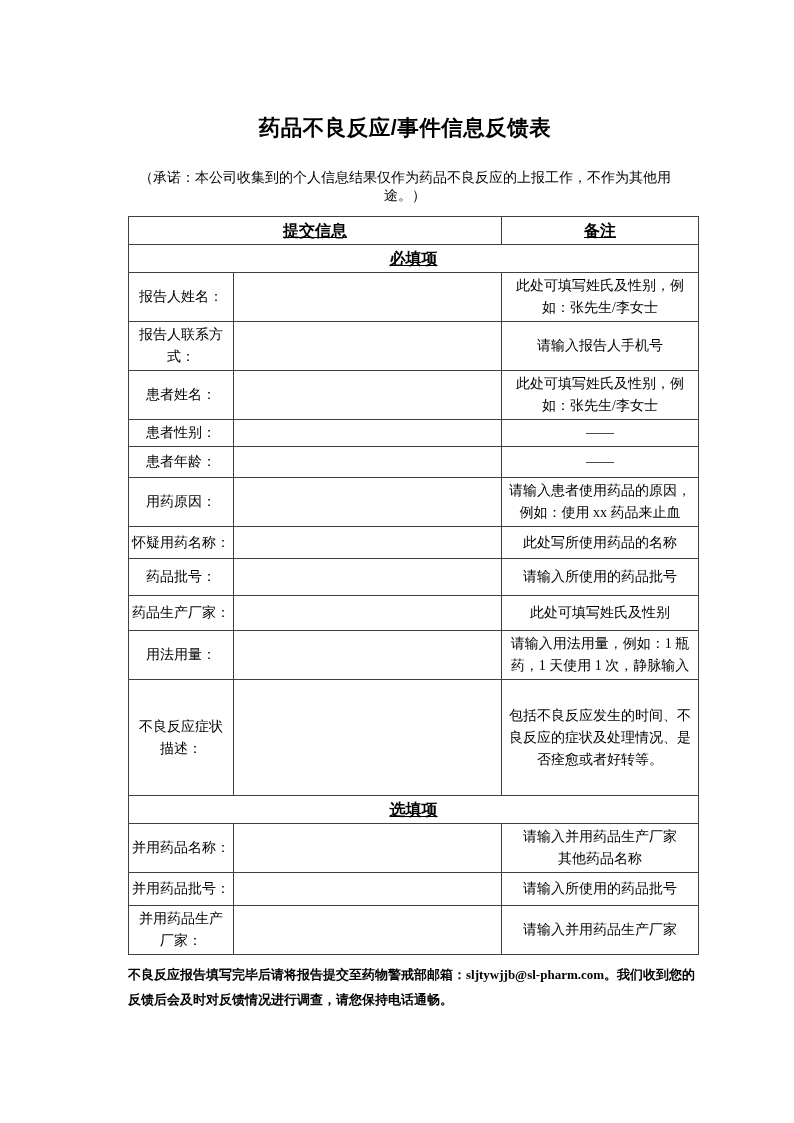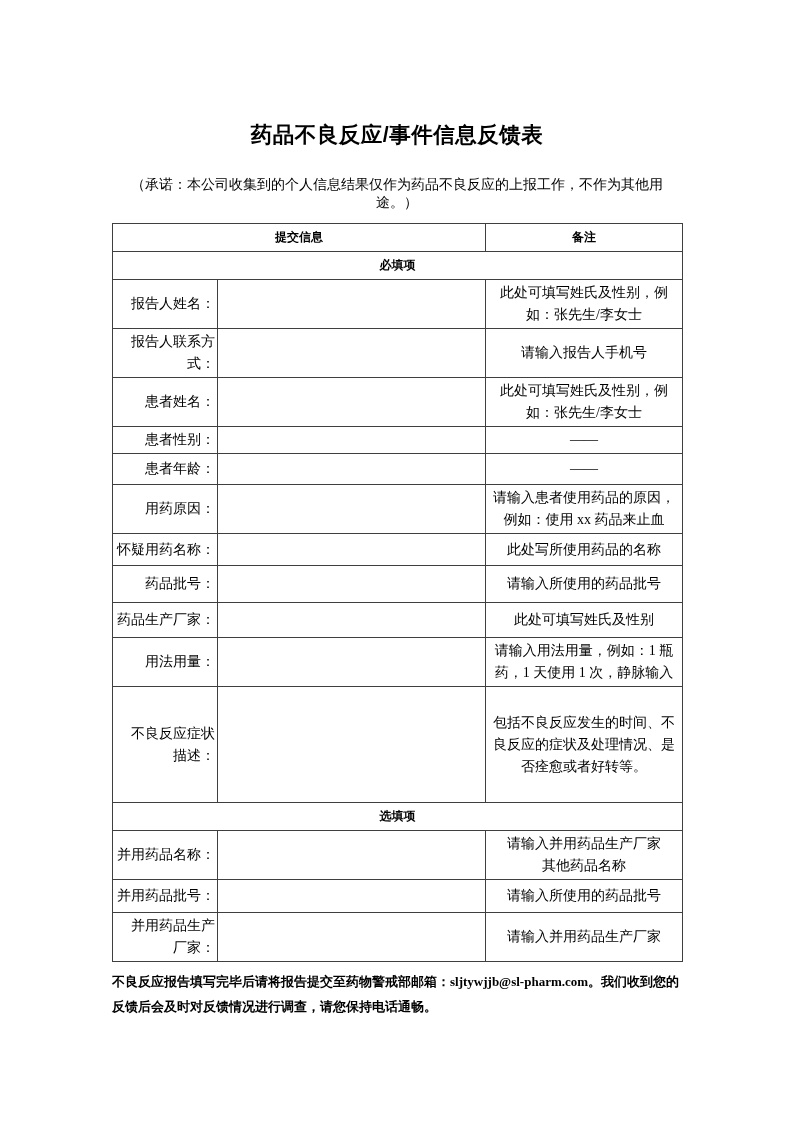--- a/index.html
+++ b/index.html
@@ -1,20 +1,20 @@
 <!DOCTYPE html>
 <html lang="zh"><head>
 <meta charset="utf-8">
 <style>
   html,body { margin:0; padding:0; }
   body {
     width:794px; height:1123px; background:#ffffff; color:#000;
     font-family:"Liberation Serif", serif; overflow:hidden;
   }
-  .page { padding:9px 112px 0 112px; }
+  .page { padding:2px 112px 0 112px;margin-left:16px; }
   .title {
     margin:112px 0 0 0; text-align:center;
     font-family:"Liberation Sans", sans-serif;
     font-size:21.5px; font-weight:bold; line-height:28px; letter-spacing:0.5px;
   }
   .privacy {
     margin:27px 0 0 0; text-align:center;
     font-size:14px; line-height:18px;
   }
   table.form {
@@ -22,23 +22,23 @@
     width:570px; margin-top:11px;
     border:1.5px solid #383838;
   }
   td {
     border:1px solid #3f3f3f;
     text-align:center; vertical-align:middle;
     font-size:14px; line-height:22px;
     padding:2px 4px;
     overflow:hidden;
   }
-  td.th { font-size:12px; font-weight:bold; line-height:21px; padding:3px 4px; }
+  td.th { font-size:16px; font-weight:bold; line-height:21px; padding:3px 4px;text-decoration:underline; }
   td.label, td.note { white-space:pre-line; }
-  td.label { padding:2px 2px;text-align:right; }
+  td.label { padding:2px 2px; }
   td.input { background:#ffffff; }
   .footer {
     width:576px; margin:7px 0 0 0;
     font-size:13px; line-height:25px; font-weight:600;
     text-align:left;
   }
   .email { font-family:Liberation Serif, serif; font-weight:600; }
 </style>
 </head>
 <body>

